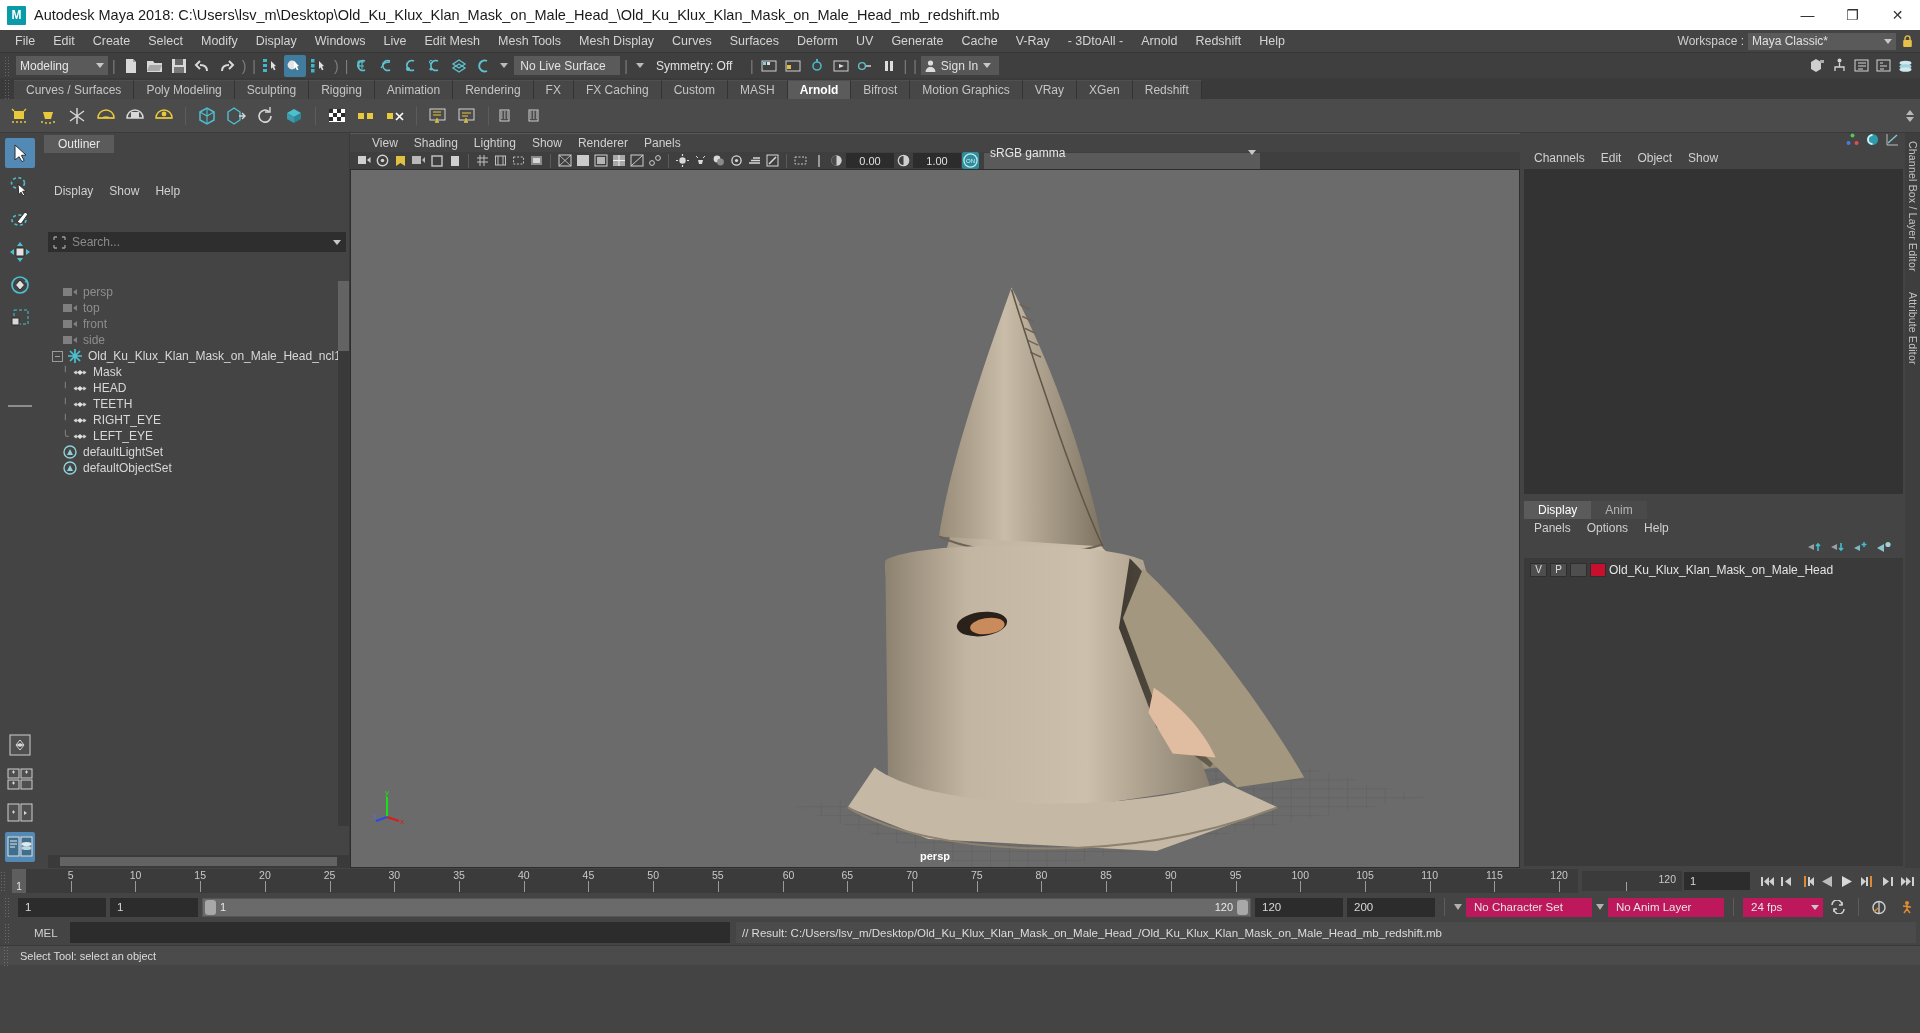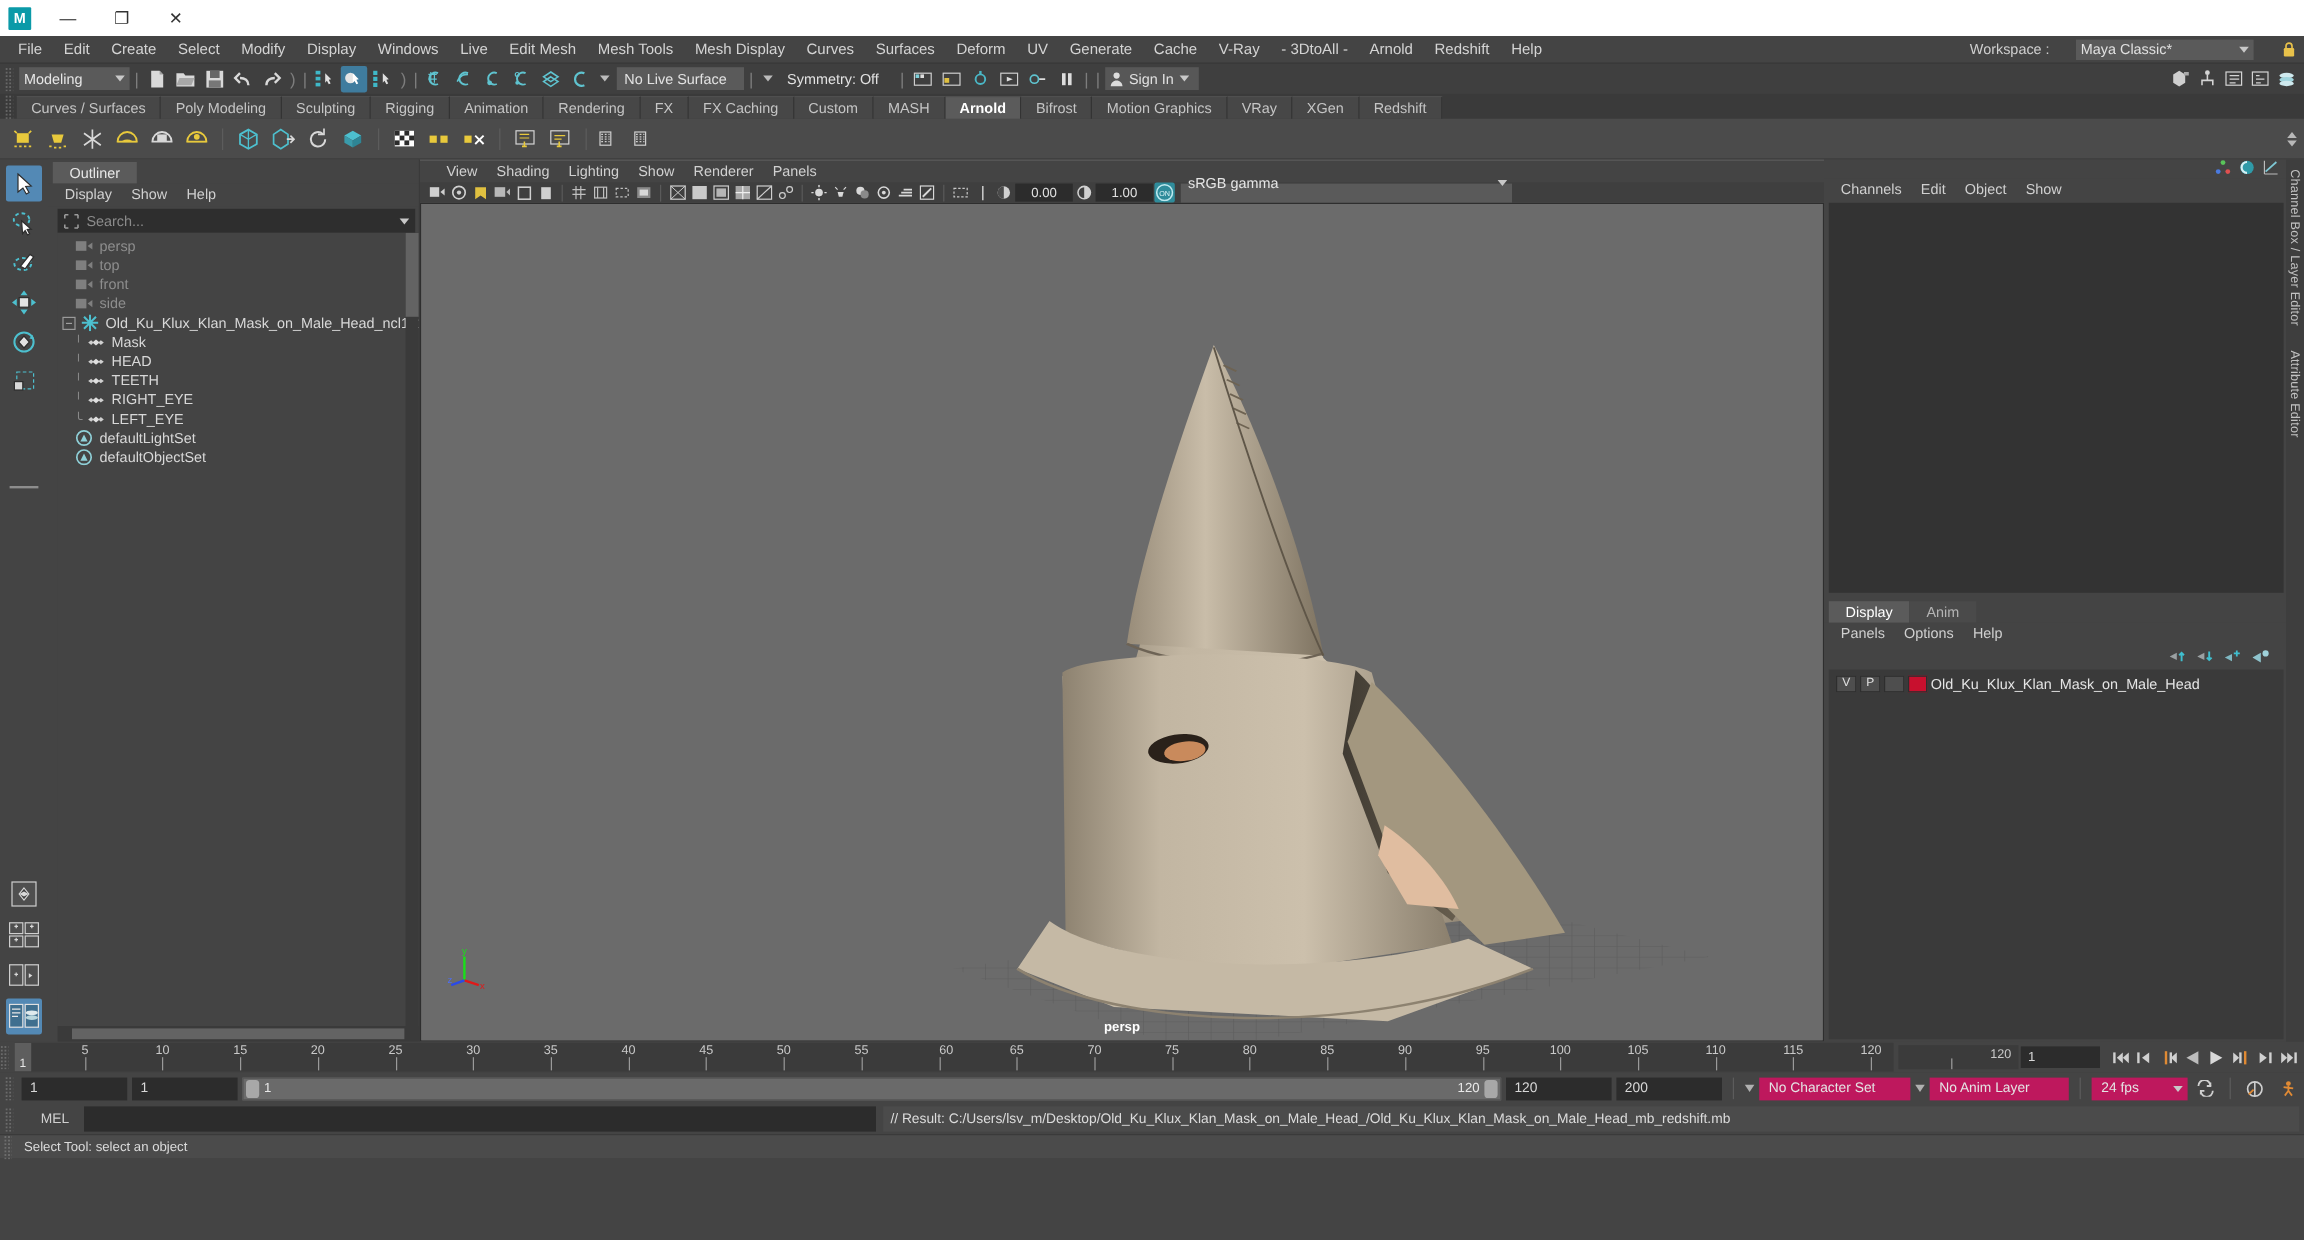--- a/index.html
+++ b/index.html
@@ -28,21 +28,21 @@
   .wbtn { width:45px; height:30px; display:flex; align-items:center;
           justify-content:center; font-size:14px; color:#333; }
 
   
   #menubar {
     height:22px; background:#444444; display:flex; align-items:center;
     padding-left:6px; position:relative;
   }
   #menubar .mi { padding:0 9px; font-size:12.5px; color:#d4d4d4; line-height:22px; }
   #workspace-area { position:absolute; right:6px; top:0; height:22px;
-                    display:flex; align-items:center; gap:22px; }
+                    display:flex; align-items:center; gap:4px; }
   #workspace-label { font-size:12px; color:#cfcfcf; }
   #workspace-select {
     width:148px; height:17px; background:#5a5a5a; border:none;
     display:flex; align-items:center; padding:0 4px; font-size:12px;
     color:#e0e0e0; justify-content:space-between;
   }
   .caret { width:0;height:0;border-left:4px solid transparent;
            border-right:4px solid transparent;border-top:5px solid #c8c8c8; }
   #lock-icon { width:14px;height:15px;display:flex;align-items:center;justify-content:center;
                color:#e8c14a;font-size:13px; }
@@ -98,21 +98,21 @@
   .tool { width:30px;height:30px;display:flex;align-items:center;
     justify-content:center;border-radius:2px; }
   .tool.sel { background:#5389b5; }
   .tool-spacer { height:60px; }
   .tool-divider { width:24px;height:2px;background:#8d8d8d;margin:6px 0; }
   #toolbox-bottom { margin-top:auto;padding-bottom:6px;display:flex;
     flex-direction:column;align-items:center;gap:4px; }
 
   
   #outliner { width:310px;background:#444;display:flex;flex-direction:column;
-    flex:0 0 auto;border-right:1px solid #3a3a3a; }
+    flex:0 0 auto;border-right:1px solid #3a3a3a;gap:29px; }
   .paneltab-strip { height:20px;display:flex;align-items:flex-end;
     background:#444;padding-left:4px; }
   .paneltab { height:18px;line-height:18px;padding:0 14px;background:#5b5b5b;
     font-size:12px;color:#e8e8e8; }
   .panelmenu { height:19px;display:flex;align-items:center;gap:0;
     background:#444;padding-left:6px; }
   .panelmenu .mi { padding:0 8px;font-size:12px;color:#d0d0d0;line-height:19px; }
   #outliner-search { height:20px;background:#2e2e2e;display:flex;align-items:center;
     margin:2px 3px 0 8px;padding-left:2px;gap:4px; }
   #outliner-search .ph { color:#8b8b8b;font-size:12px; }
@@ -228,20 +228,21 @@
     background:#4b4b4b;height:21px;display:flex;align-items:center;padding-left:6px;
     white-space:nowrap;overflow:hidden; }
   #statusbar { height:20px;background:#4b4b4b;display:flex;align-items:center;
     font-size:11px;color:#dcdcdc;padding-left:20px;border-top:1px solid #3a3a3a; }
 </style>
 </head>
 <body>
 
 <div id="titlebar">
   <div id="maya-logo">M</div>
+  <div id="title-text">Autodesk Maya 2018: C:\Users\lsv_m\Desktop\Old_Ku_Klux_Klan_Mask_on_Male_Head_\Old_Ku_Klux_Klan_Mask_on_Male_Head_mb_redshift.mb</div>
   <div class="wbtn">—</div>
   <div class="wbtn">❐</div>
   <div class="wbtn close">✕</div>
 </div>
 
 <div id="menubar">
   <div class="mi">File</div>
   <div class="mi">Edit</div>
   <div class="mi">Create</div>
   <div class="mi">Select</div>

